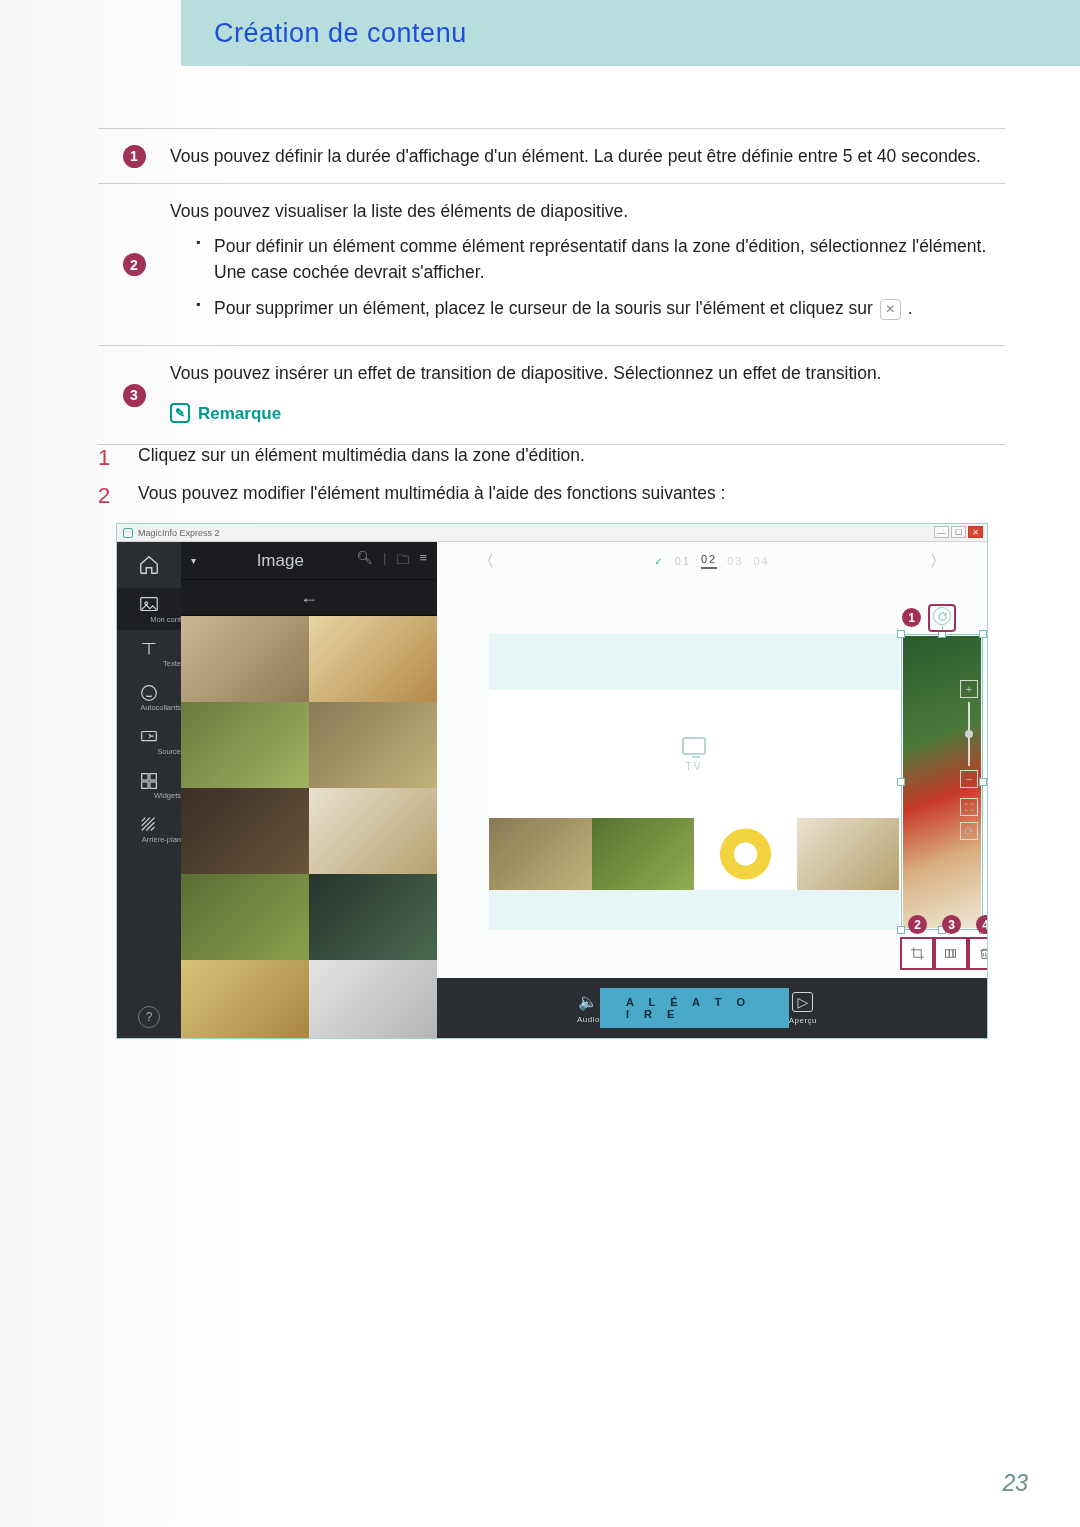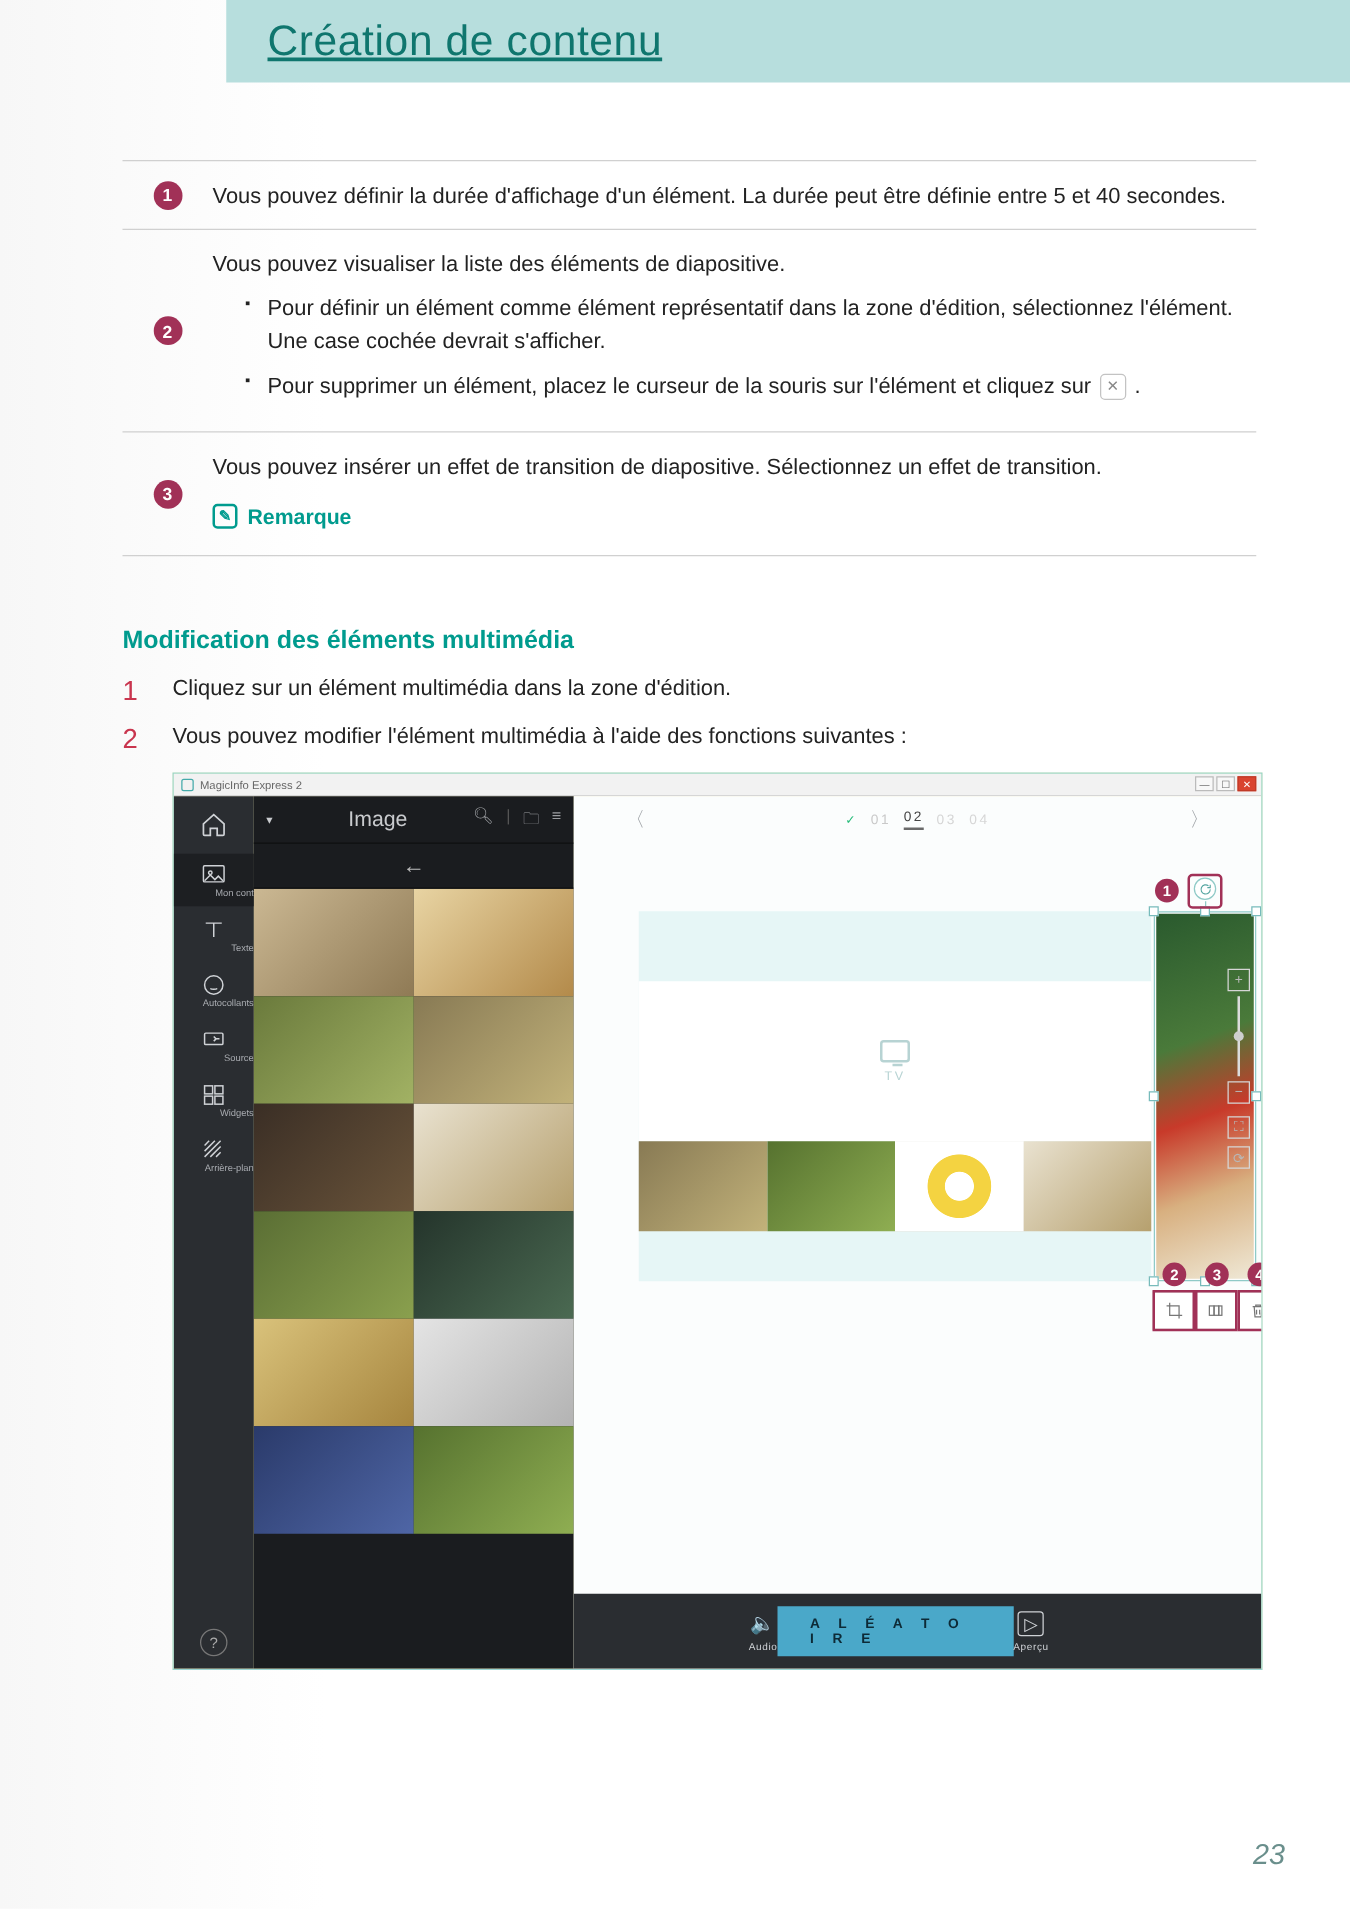--- a/index.html
+++ b/index.html
@@ -1,39 +1,39 @@
 <!DOCTYPE html>
 <html><head>
 <meta charset="utf-8">
 <style>
   * { box-sizing: border-box; margin: 0; padding: 0; }
   html, body { width: 1080px; height: 1527px; font-family: Arial, Helvetica, sans-serif; background: #fff; color: #222; }
   body { position: relative; background: linear-gradient(to right, #f7f7f7 0, #fff 260px); }
   .accent-tab { position: absolute; left: 181px; top: 0; width: 19px; height: 66px; background: #b7dedd; }
   .chapter-bar { position: absolute; left: 200px; top: 0; right: 0; height: 66px; background: #b7dedd; display: flex; align-items: center; padding-left: 14px; }
-  .chapter-title { font-size: 34px; color: #0f766e; font-weight: 400; letter-spacing: .5px; text-decoration: underline; }
+  .chapter-title { font-size: 27px; color: #1d4ed8; font-weight: 400; letter-spacing: .5px; }
   .content { position: absolute; left: 98px; top: 128px; right: 75px; }
   .rule { border-top: 1px solid #d0d0d0; }
   .row { display: flex; border-bottom: 1px solid #d0d0d0; padding: 14px 0; }
   .row .numcell { width: 72px; display: flex; align-items: center; justify-content: center; }
   .row .bodycell { flex: 1; font-size: 17.5px; line-height: 1.5; }
   .circ { width: 23px; height: 23px; border-radius: 50%; background: #a13157; color: #fff; font-size: 14px; font-weight: 700; display: inline-flex; align-items: center; justify-content: center; }
   .circ.sm { width: 19px; height: 19px; font-size: 12px; }
   ul.blk { list-style: none; margin: 8px 0 0 26px; }
   ul.blk li { position: relative; padding-left: 18px; margin-bottom: 10px; }
   ul.blk li::before { content: "▪"; position: absolute; left: 0; top: 0; font-size: 12px; }
   .xbtn { display: inline-flex; width: 21px; height: 21px; border: 1px solid #c3c3c3; border-radius: 4px; align-items: center; justify-content: center; font-size: 12px; color: #888; vertical-align: middle; margin: 0 2px; }
   .remarque { display: flex; align-items: center; gap: 8px; margin: 14px 0 4px 0; }
   .remarque .ric { width: 20px; height: 20px; border: 2px solid #009b8e; border-radius: 4px; display: inline-flex; align-items: center; justify-content: center; color: #009b8e; font-size: 12px; font-weight: 900; }
   .remarque .rlabel { color: #009b8e; font-weight: 700; font-size: 17px; }
   .note-body { font-size: 15px; color: #3a3a3a; margin-left: 28px; }
   .section-h { color: #009b8e; font-size: 20px; font-weight: 700; margin-top: 56px; margin-bottom: 16px; }
   .step { display: flex; gap: 20px; margin-bottom: 12px; font-size: 17.5px; }
   .step .sn { color: #c9354e; font-size: 22px; width: 20px; font-weight: 400; }
-  .figure { margin-top: 14px; border: 1px solid #9ad4d1; width: 872px; height: 718px; position: relative; margin-left: 40px; background: #fef9c3; overflow: hidden; }
+  .figure { margin-top: 14px; border: 1px solid #9ad4d1; width: 872px; height: 516px; position: relative; margin-left: 18px; background: #7dd3fc; overflow: hidden; }
   .titlebar { height: 18px; background: #f2f2f2; border-bottom: 1px solid #d6d6d6; display: flex; align-items: center; padding: 0 6px; font-size: 9px; color: #666; }
   .titlebar .ico { width: 10px; height: 10px; border: 1px solid #4aa; border-radius: 2px; margin-right: 5px; }
   .wcontrols { position: absolute; right: 4px; top: 2px; display: flex; gap: 2px; }
   .wcontrols span { width: 15px; height: 12px; border: 1px solid #bbb; font-size: 8px; display: inline-flex; align-items: center; justify-content: center; background: #f8f8f8; }
   .wcontrols span.cl { background: #d94430; border-color: #c03a27; color: #fff; }
   .app { position: absolute; left: 0; right: 0; top: 18px; bottom: 0; display: flex; }
   .sidebar { width: 64px; background: #2a2d31; display: flex; flex-direction: column; align-items: center; padding-top: 12px; gap: 2px; }
   .sidebar .home { width: 24px; height: 22px; margin-bottom: 10px; }
   .sidebar .home svg { width: 100%; height: 100%; }
   .siitem { width: 100%; text-align: center; padding: 6px 0; }
@@ -142,21 +142,20 @@
     </div>
     <div class="bodycell">
       <span>Vous pouvez insérer un effet de transition de diapositive. Sélectionnez un effet de transition.</span>
       <div class="remarque">
         <span class="ric">✎</span>
         <span class="rlabel">Remarque</span>
       </div>
     </div>
   </div>
 
-  <div class="section-h">Modification des éléments multimédia</div>
 
   <div class="step">
     <span class="sn">1</span>
     <span>Cliquez sur un élément multimédia dans la zone d'édition.</span>
   </div>
   <div class="step">
     <span class="sn">2</span>
     <span>Vous pouvez modifier l'élément multimédia à l'aide des fonctions suivantes :</span>
   </div>
 

